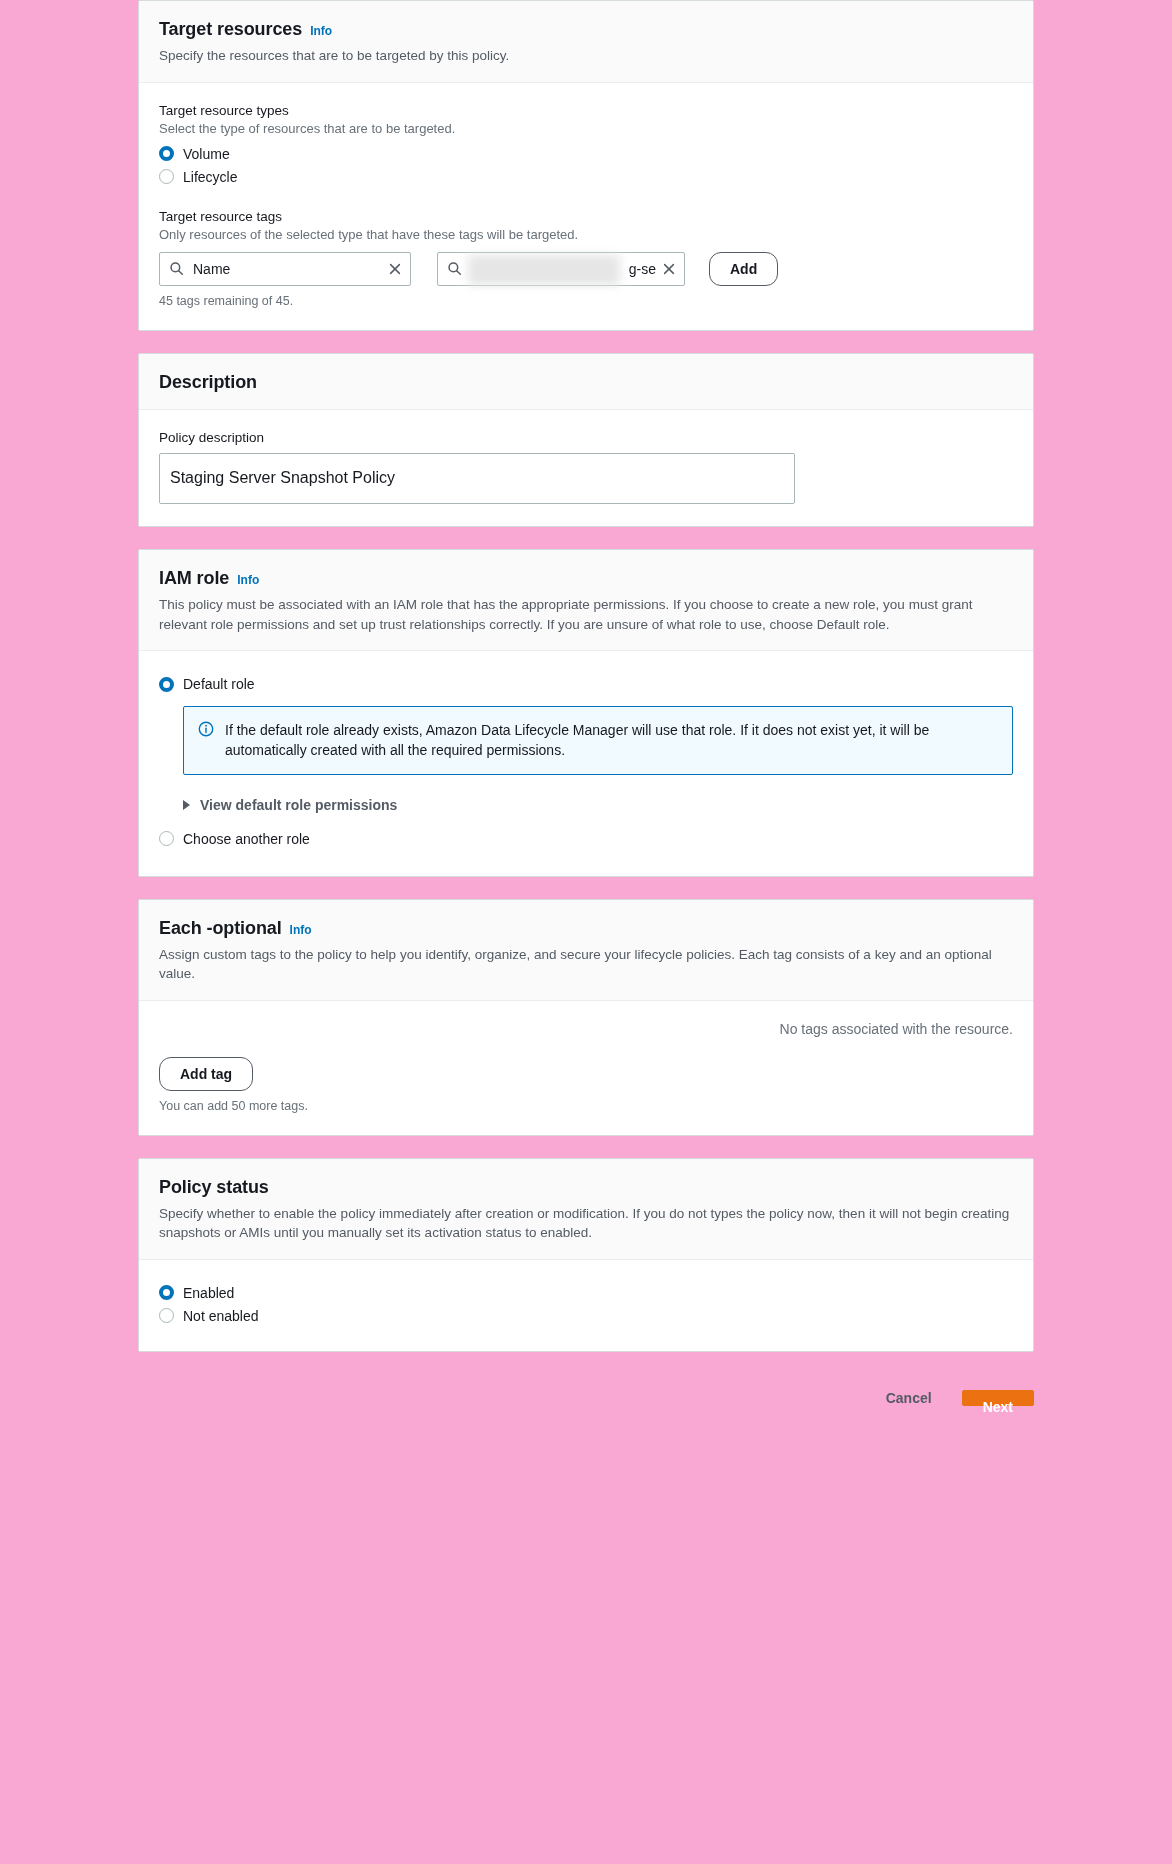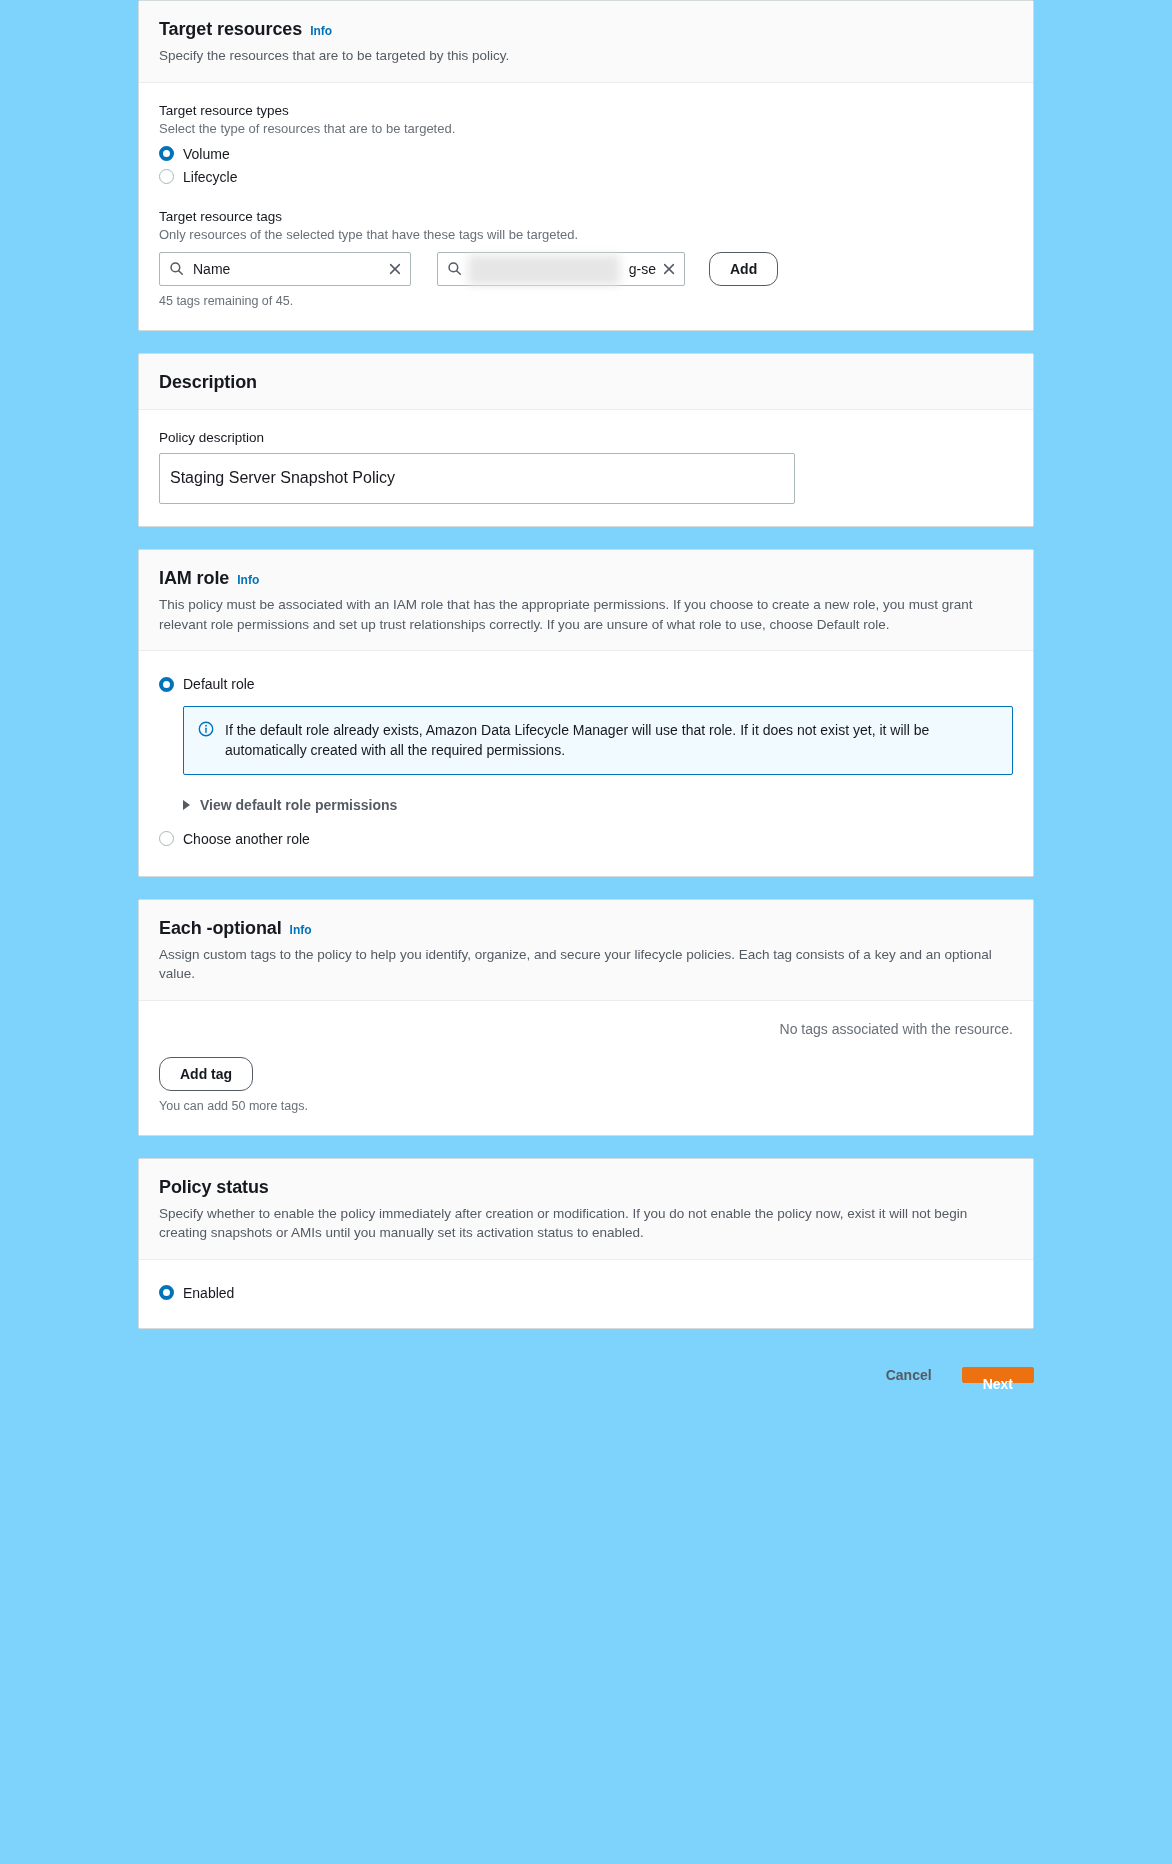--- a/index.html
+++ b/index.html
@@ -6,21 +6,21 @@
   html, body {
     margin: 0; padding: 0;
     background: #f2f3f3;
     font-family: "Liberation Sans", sans-serif;
     color: #16191f;
   }
   .page {
     width: 1172px;
     min-height: 1864px;
     position: relative;
-    background: #7dd3fc;
+    background: #f9a8d4;
     padding: 0;
   }
   .container {
     width: 896px;
     margin: 0 auto;
     padding-top: 0;
   }
 
   
   .card {
@@ -395,26 +395,30 @@
       <div class="card-body" style="padding-top:20px;">
         <div class="muted-line">No tags associated with the resource.</div>
         <div class="btn">Add tag</div>
         <div class="hint">You can add 50 more tags.</div>
       </div>
     </div>
 
     <div class="card">
       <div class="card-header">
         <span class="card-title">Policy status</span>
-        <div class="card-desc">Specify whether to enable the policy immediately after creation or modification. If you do not enable the policy now, exist it will not begin creating snapshots or AMIs until you manually set its activation status to enabled.</div>
+        <div class="card-desc">Specify whether to enable the policy immediately after creation or modification. If you do not types the policy now, then it will not begin creating snapshots or AMIs until you manually set its activation status to enabled.</div>
       </div>
       <div class="card-body" style="padding-top:18px;padding-bottom:20px;">
         <div class="radio-row">
           <span class="radio checked"></span>
           <span class="radio-label">Enabled</span>
+        </div>
+        <div class="radio-row">
+          <span class="radio"></span>
+          <span class="radio-label">Not enabled</span>
         </div>
       </div>
     </div>
 
     <div class="footer">
       <button class="btn-cancel">Cancel</button>
       <button class="btn-next">Next</button>
     </div>
 
   </div>

